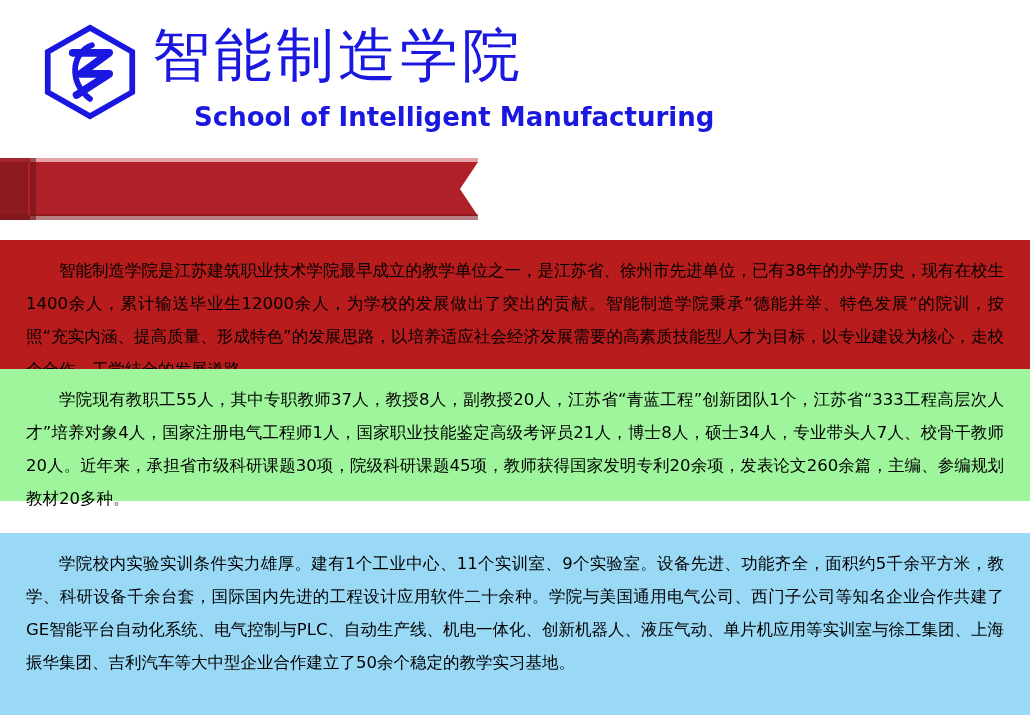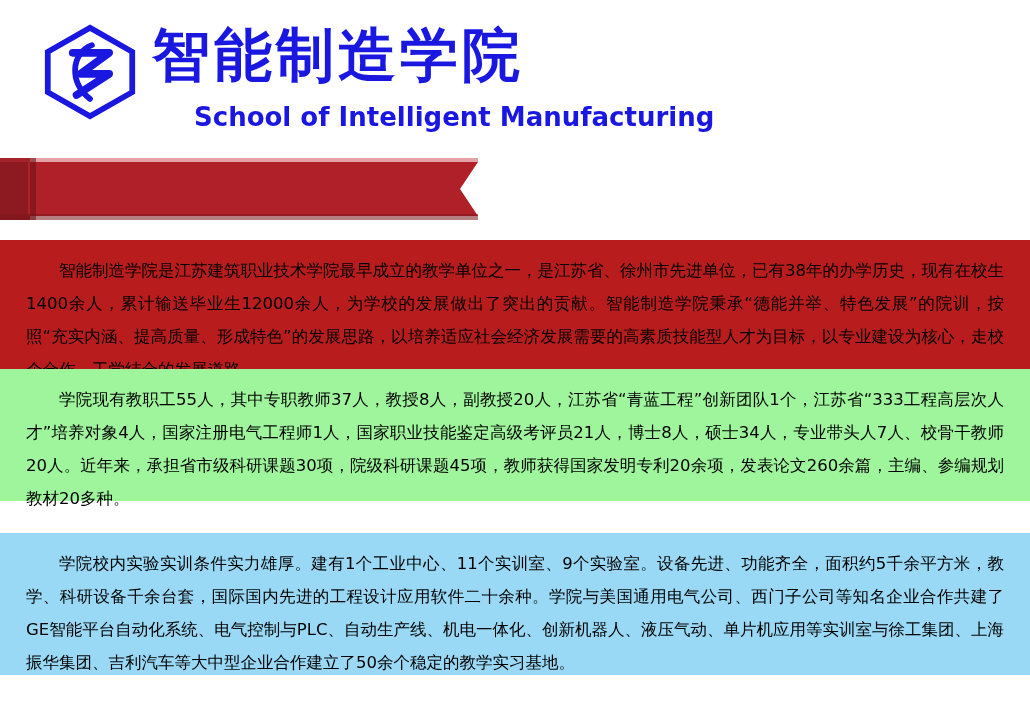--- a/index.html
+++ b/index.html
@@ -30,21 +30,21 @@
     top: 24px;
     width: 96px;
     height: 96px;
   }
   .title-cn {
     position: absolute;
     left: 152px;
     top: 26px;
     font-family: "DejaVu Sans", sans-serif;
     font-size: 58px;
-    font-weight: bold;
+    font-weight: normal;
     letter-spacing: 4px;
     color: #1a17e0;
     line-height: 1;
     white-space: nowrap;
   }
   .title-en {
     position: absolute;
     left: 154px;
     top: 104px;
     font-family: "DejaVu Sans", sans-serif;
@@ -89,21 +89,21 @@
     font-family: "DejaVu Sans", sans-serif;
     font-size: 16.5px;
     line-height: 33px;
     color: #000000;
     text-align: justify;
     text-justify: inter-ideograph;
     text-indent: 2em;
   }
   .band-1 { top: 240px; height: 137px; background: #b91c1c; }
   .band-2 { top: 369px; height: 132px; background: #9ef59b; }
-  .band-3 { top: 533px; height: 142px; background: #9ad9f5; }
+  .band-3 { top: 533px; height: 182px; background: #9ad9f5; }
 </style>
 </head>
 <body>
 
 <div class="header">
 
   <div class="logo-mark">
     <svg viewBox="0 0 100 100" width="96" height="96" aria-hidden="true">
       <polygon points="50,4 94,29 94,71 50,96 6,71 6,29" fill="none" stroke="#1a17e0" stroke-width="6"></polygon>
       <path d="M32 30 L70 30 L40 52 L70 52 L36 74" fill="none" stroke="#1a17e0" stroke-width="8" stroke-linecap="round" stroke-linejoin="round"></path>

